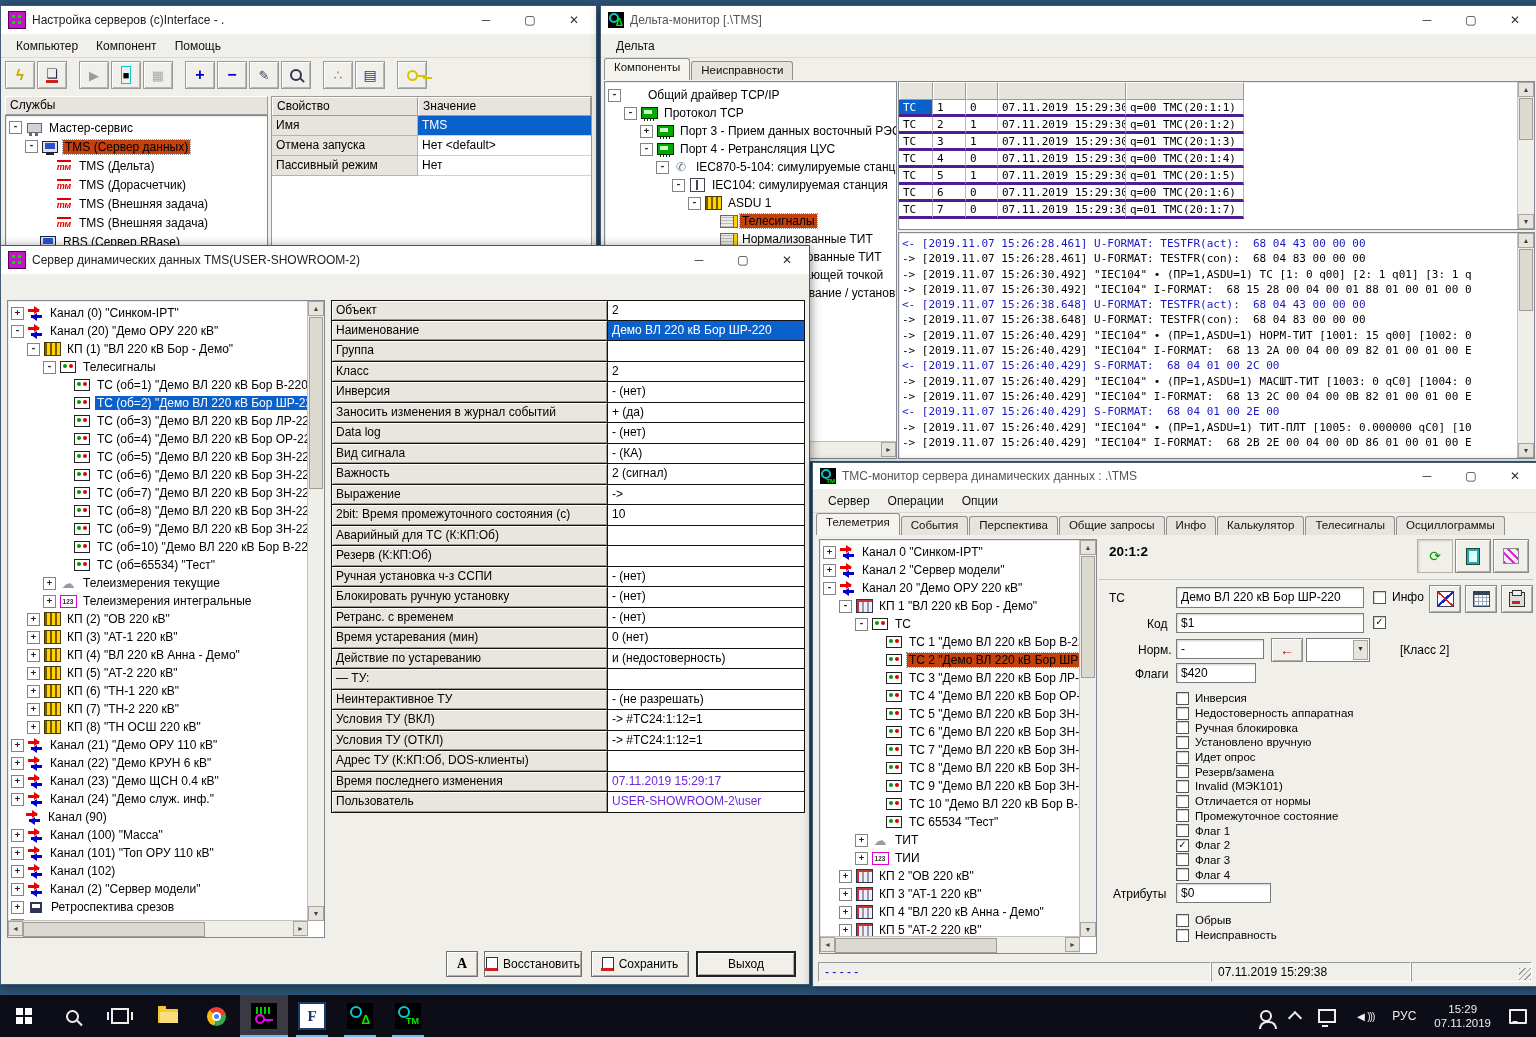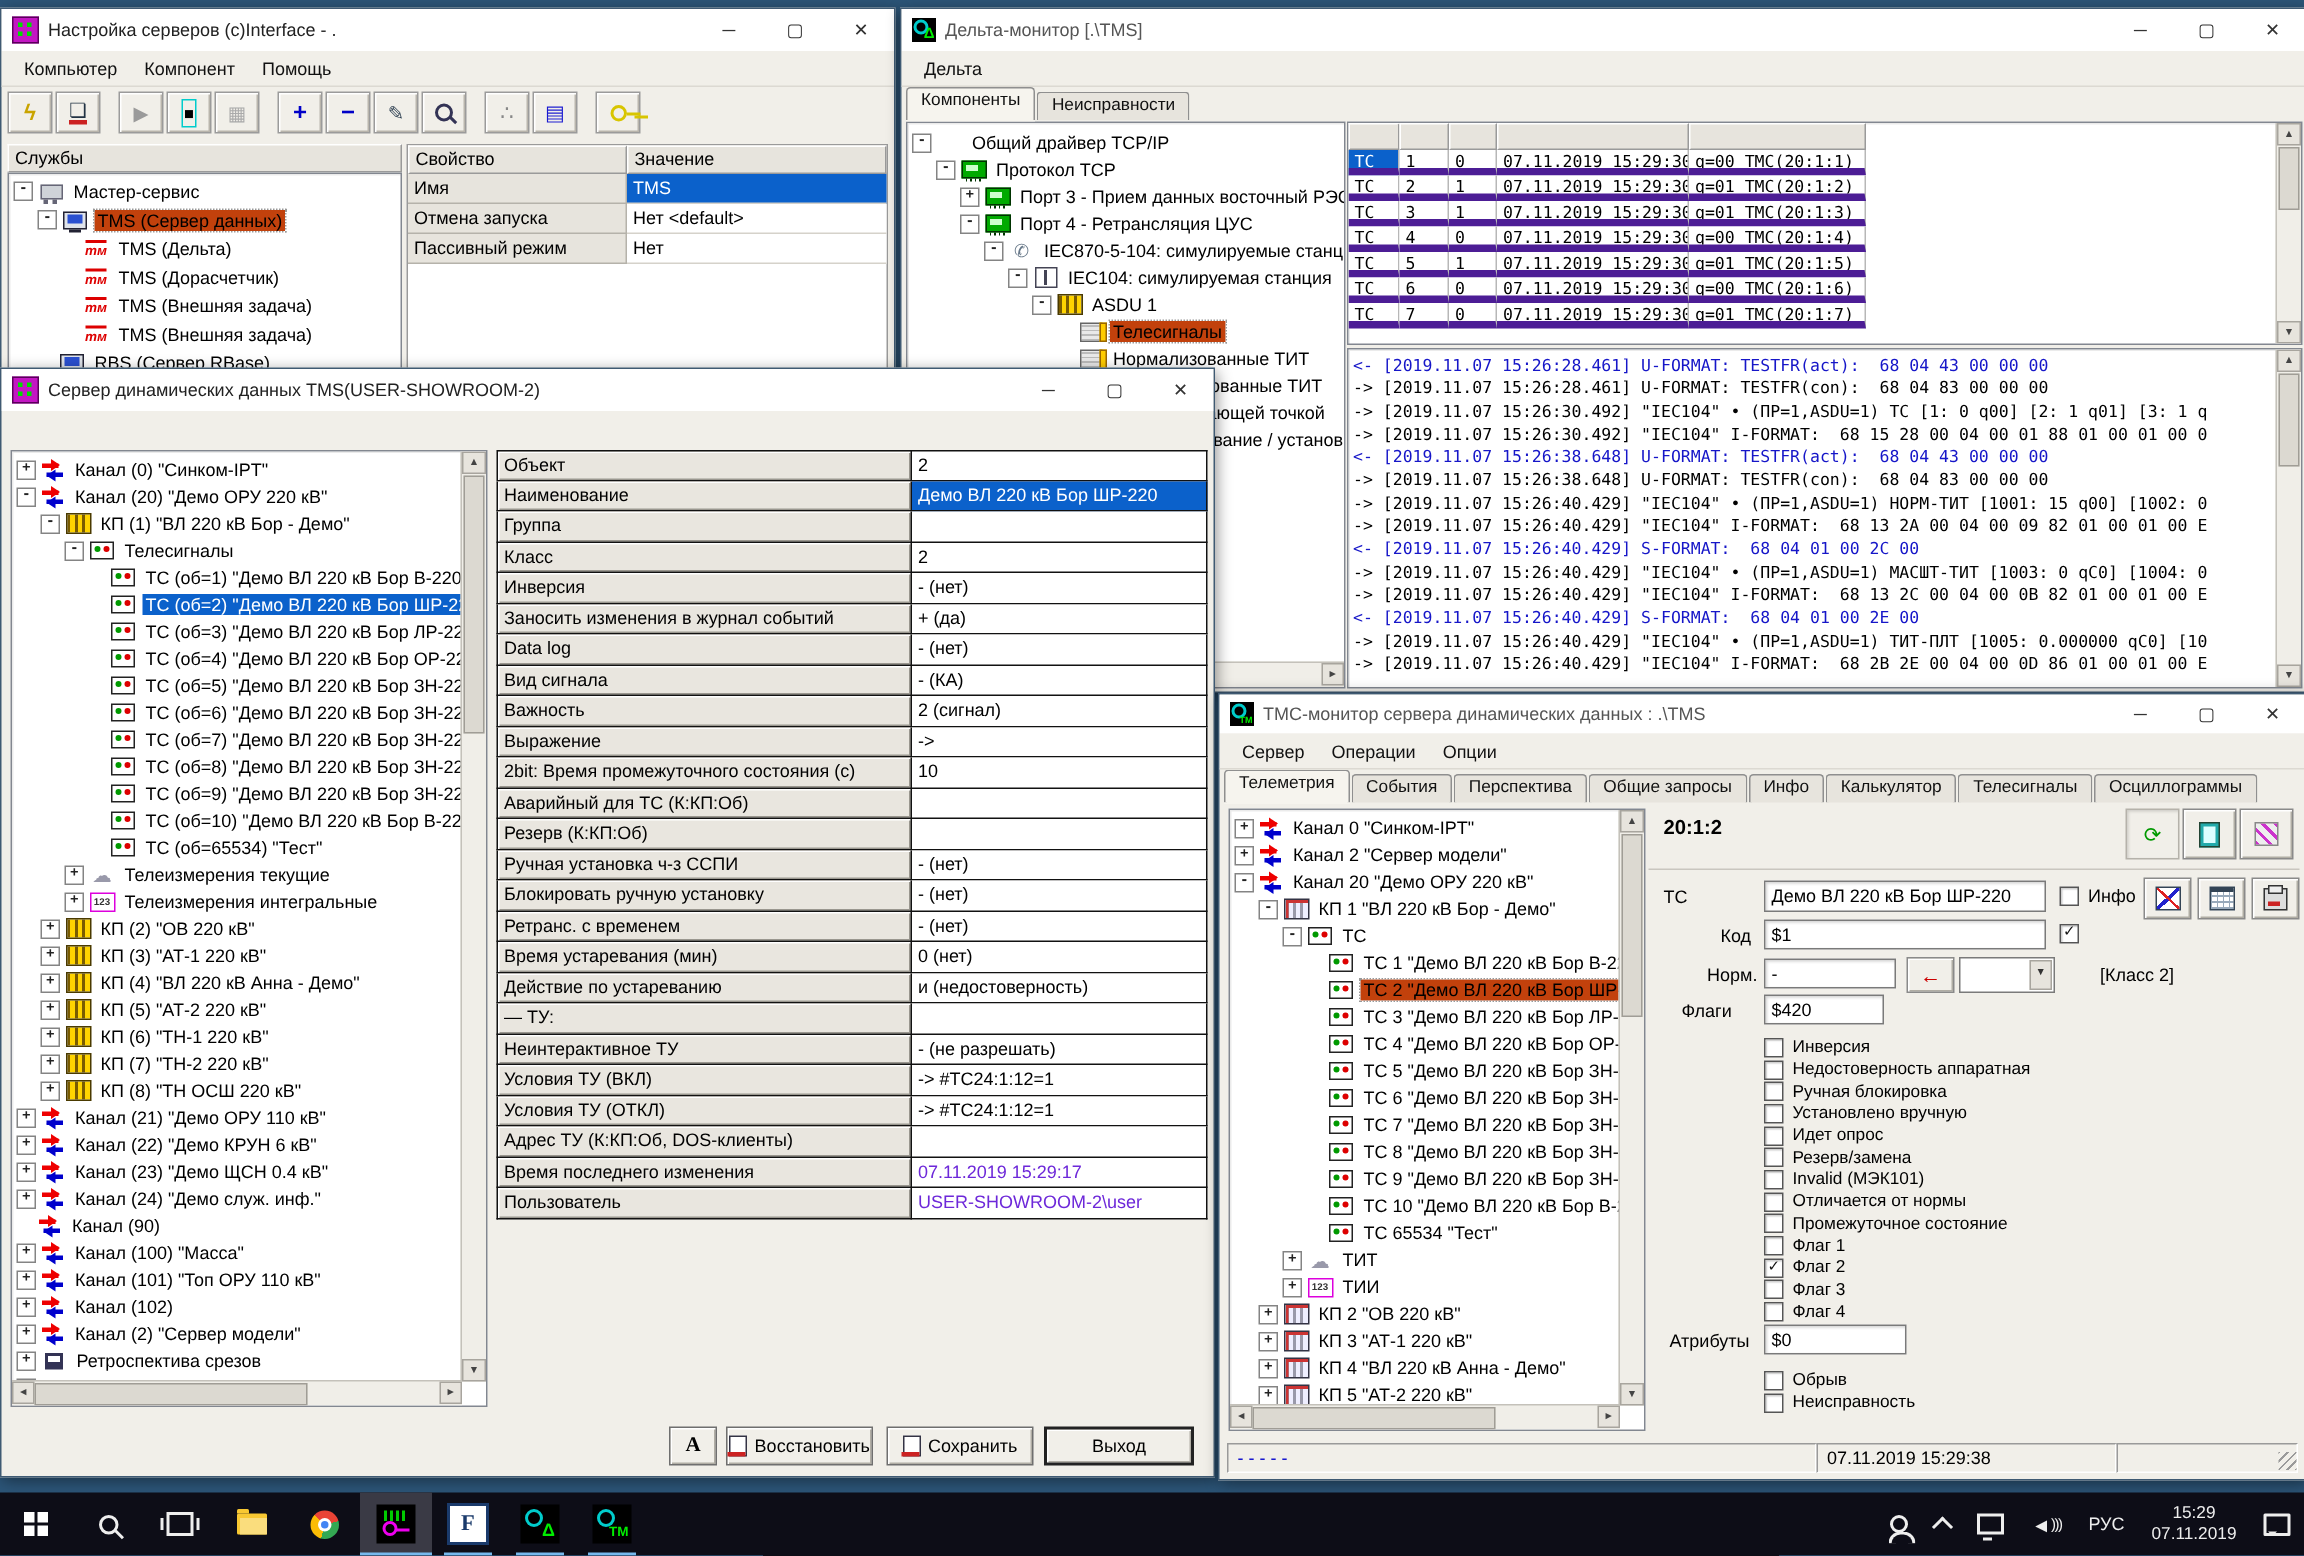--- a/index.html
+++ b/index.html
@@ -77,21 +77,21 @@
   .phead{display:flex;height:19px;font-size:12px;}
   .phcell{background:#e7e4dd;border:1px solid #9a9a9a;border-left-color:#fff;border-top-color:#fff;padding:1px 4px;box-sizing:border-box;}
   .prow1{display:flex;height:20px;font-size:12px;}
   .prow1 .pn{width:146px;flex:none;background:#e7e4dd;border:1px solid #b5b2aa;border-top:none;border-left:none;padding:2px 4px;box-sizing:border-box;}
   .prow1 .pv{flex:1;background:#fff;border-bottom:1px solid #d5d2ca;padding:2px 4px;box-sizing:border-box;}
   .prow1 .pv.sel{background:#0b61cb;color:#fff;}
   
   .dhead{display:flex;height:18px;}
   .dhc{background:#e7e4dd;border:1px solid #9a9a9a;border-left-color:#fff;border-top-color:#fff;box-sizing:border-box;flex:none;}
   .drow{display:flex;height:17px;font:11px/16px "DejaVu Sans Mono",monospace;color:#000;}
-  .dc{flex:none;border-right:1px solid #b7b7b7;border-bottom:5px solid #4c1d95;padding:0 0 0 4px;box-sizing:border-box;background:#fff;white-space:nowrap;overflow:hidden;}
+  .dc{flex:none;border-right:1px solid #b7b7b7;border-bottom:3px solid #4c1d95;padding:0 0 0 4px;box-sizing:border-box;background:#fff;white-space:nowrap;overflow:hidden;}
   .dc.sel{background:#0b61cb;color:#fff;}
   .c1{width:34px;}.c2{width:33px;}.c3{width:32px;}.c4{width:128px;}.c5{width:118px;}
   .lline{font:11px/15.3px "DejaVu Sans Mono",monospace;white-space:pre;color:#000;}
   .lline.in{color:#1616c8;}
   
   .vscroll{position:absolute;top:0;right:0;width:16px;bottom:0;background:#f0eee8;border-left:1px solid #c4c1ba;}
   .sarr{height:15px;background:#e7e4dd;border:1px solid #a8a59e;box-sizing:border-box;font-size:7px;color:#444;display:flex;align-items:center;justify-content:center;}
   .vthumb{position:absolute;left:1px;right:1px;background:#dcd9d1;border:1px solid #a09d96;}
   .hscroll{position:absolute;left:0;right:0;bottom:0;height:16px;background:#f0eee8;border-top:1px solid #c4c1ba;display:flex;}
   .hthumb{background:#dcd9d1;border:1px solid #a09d96;height:13px;margin-top:1px;}
@@ -1105,21 +1105,21 @@
     <span class="cbx" style="position:absolute;left:274px;top:77px;">✓</span>
 
     <div class="flabel" style="left:39px;top:104px;">Норм.</div>
     <div class="tin" style="left:77px;top:100px;width:88px;height:20px;">-</div>
     <div class="ibtn" style="left:172px;top:99px;width:30px;height:22px;color:#c00;font-weight:800;font-size:14px;">
         <span>←</span>
       </div>
     <div class="combo" style="left:207px;top:99px;width:62px;height:22px;"></div>
     <div class="flabel" style="left:277px;top:104px;margin-left:24px;">[Класс 2]</div>
 
-    <div class="flabel" style="left:22px;top:128px;">Флаги</div>
+    <div class="flabel" style="left:36px;top:128px;">Флаги</div>
     <div class="tin" style="left:77px;top:124px;width:80px;height:20px;">$420</div>
 
     <div style="position:absolute;left:77px;top:152px;">
         <label class="cbrow">
           <span class="cbx"></span>
           <span>Инверсия</span>
         </label>
         <label class="cbrow">
           <span class="cbx"></span>
           <span>Недостоверность аппаратная</span>

